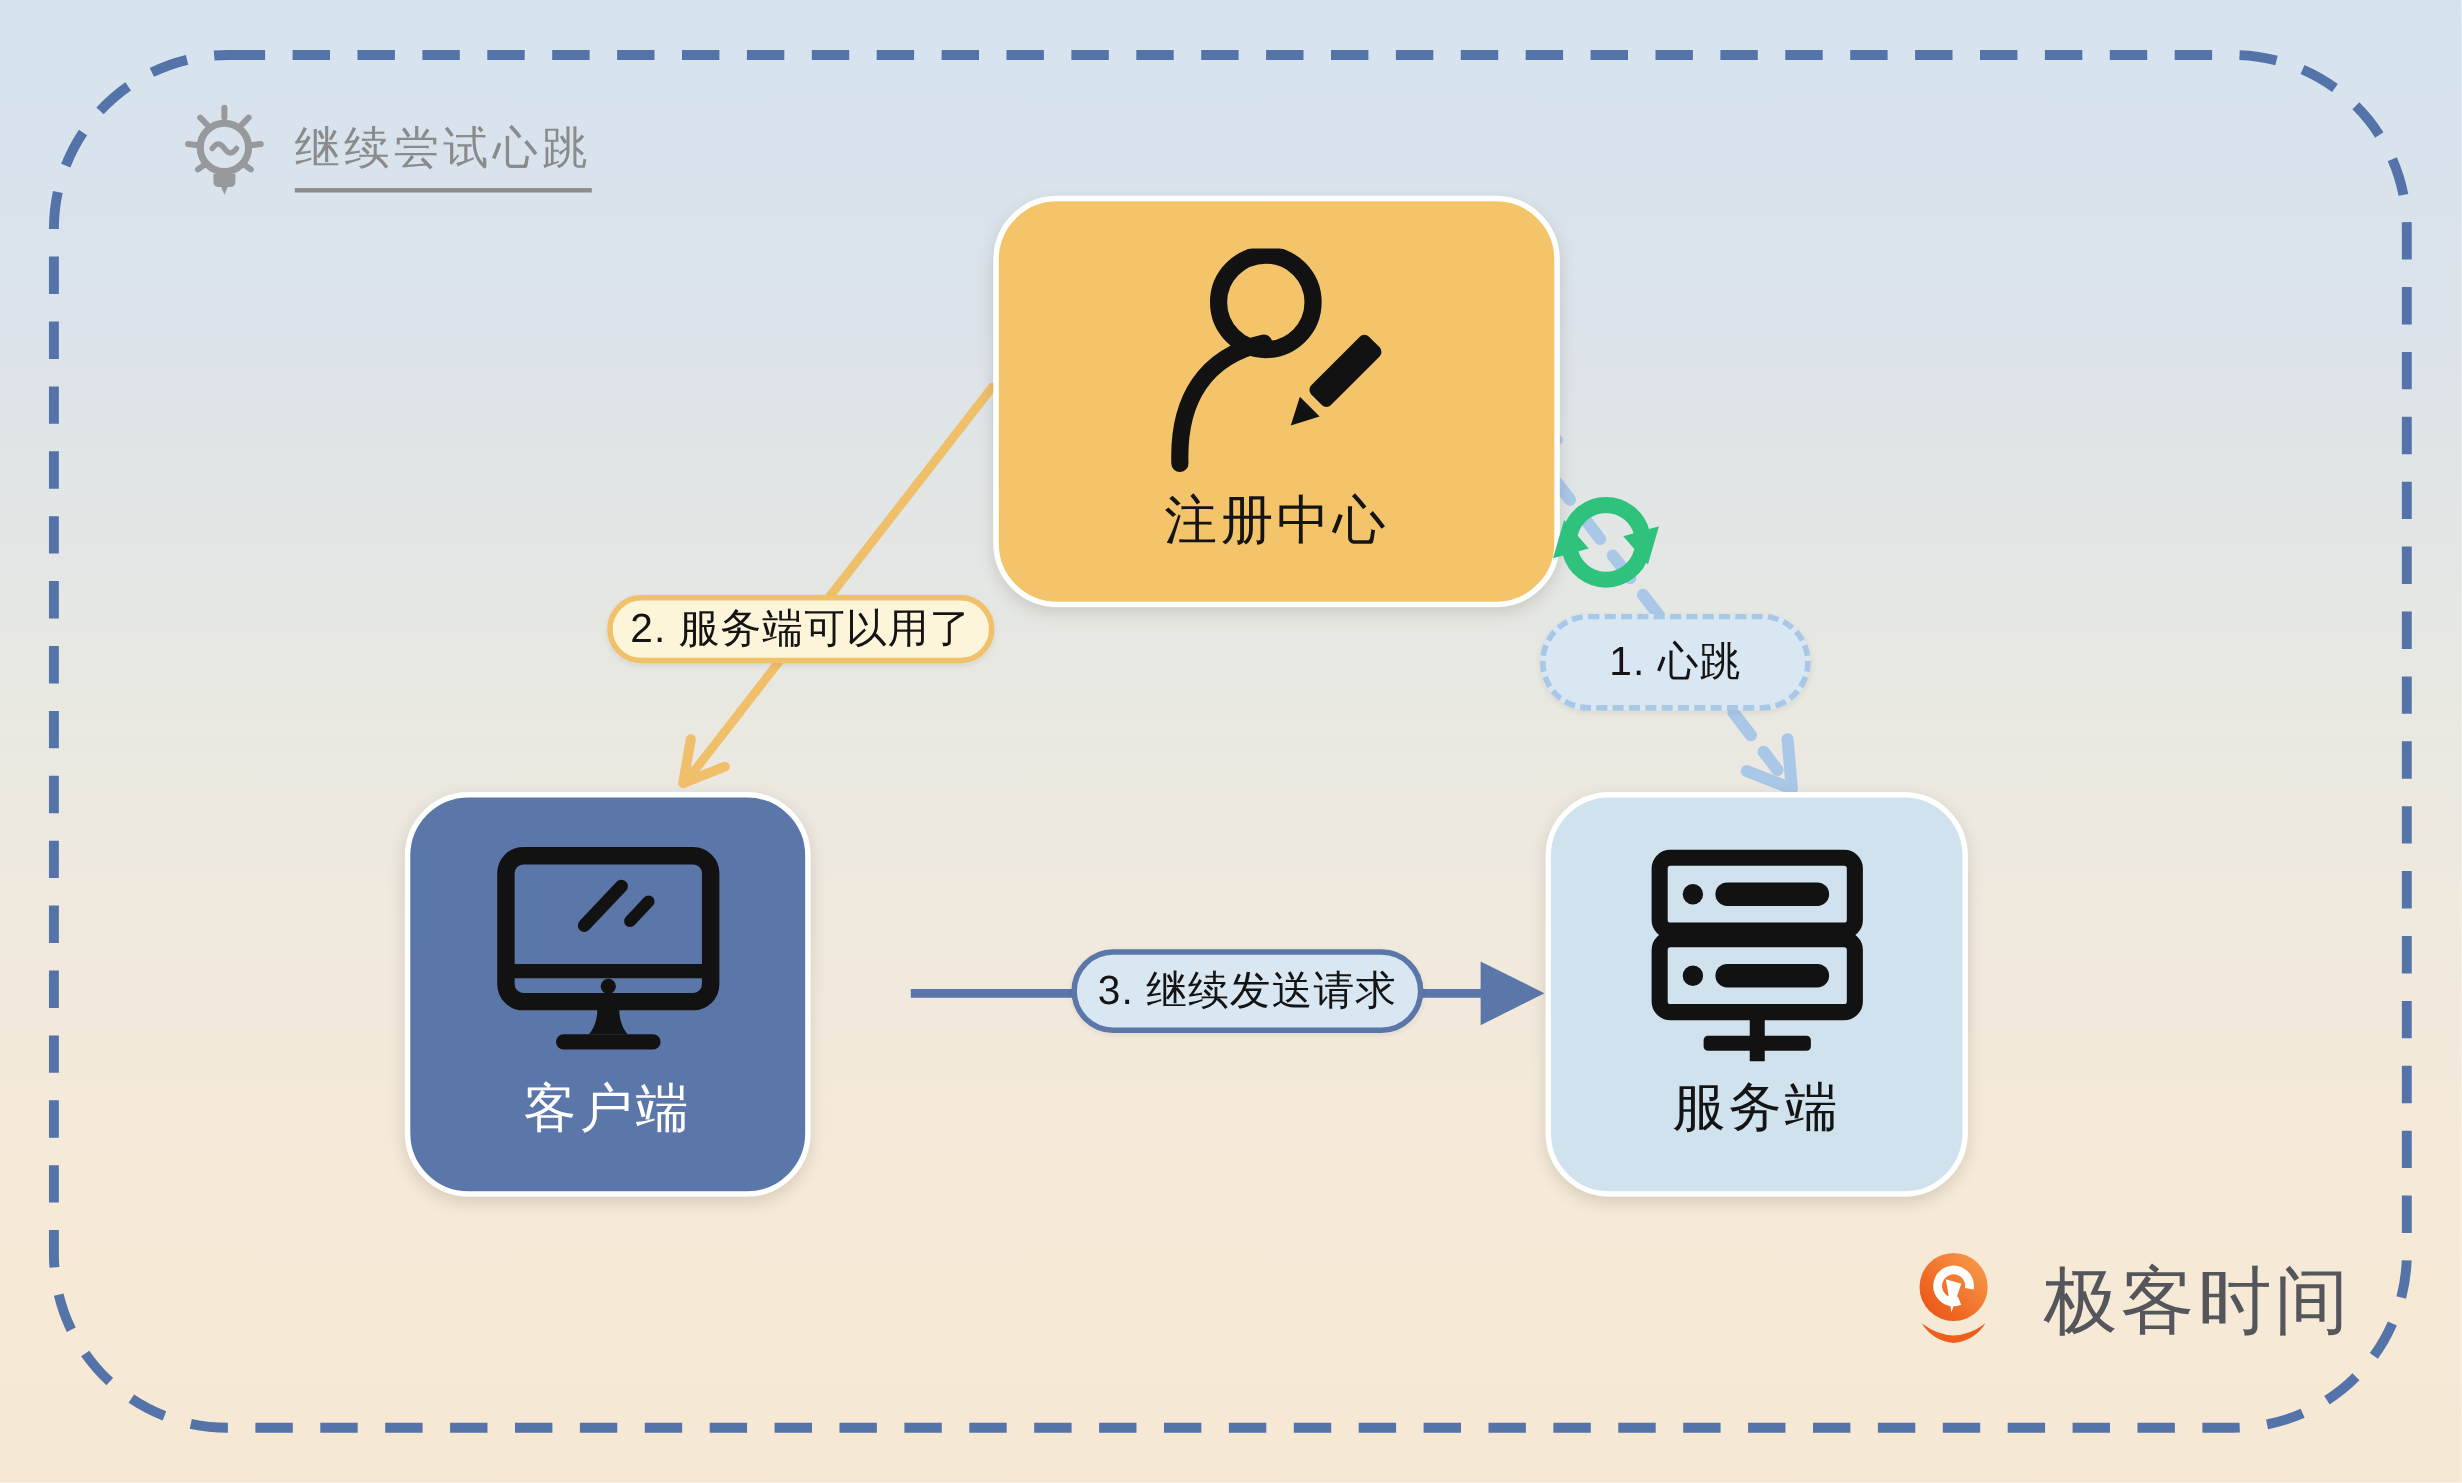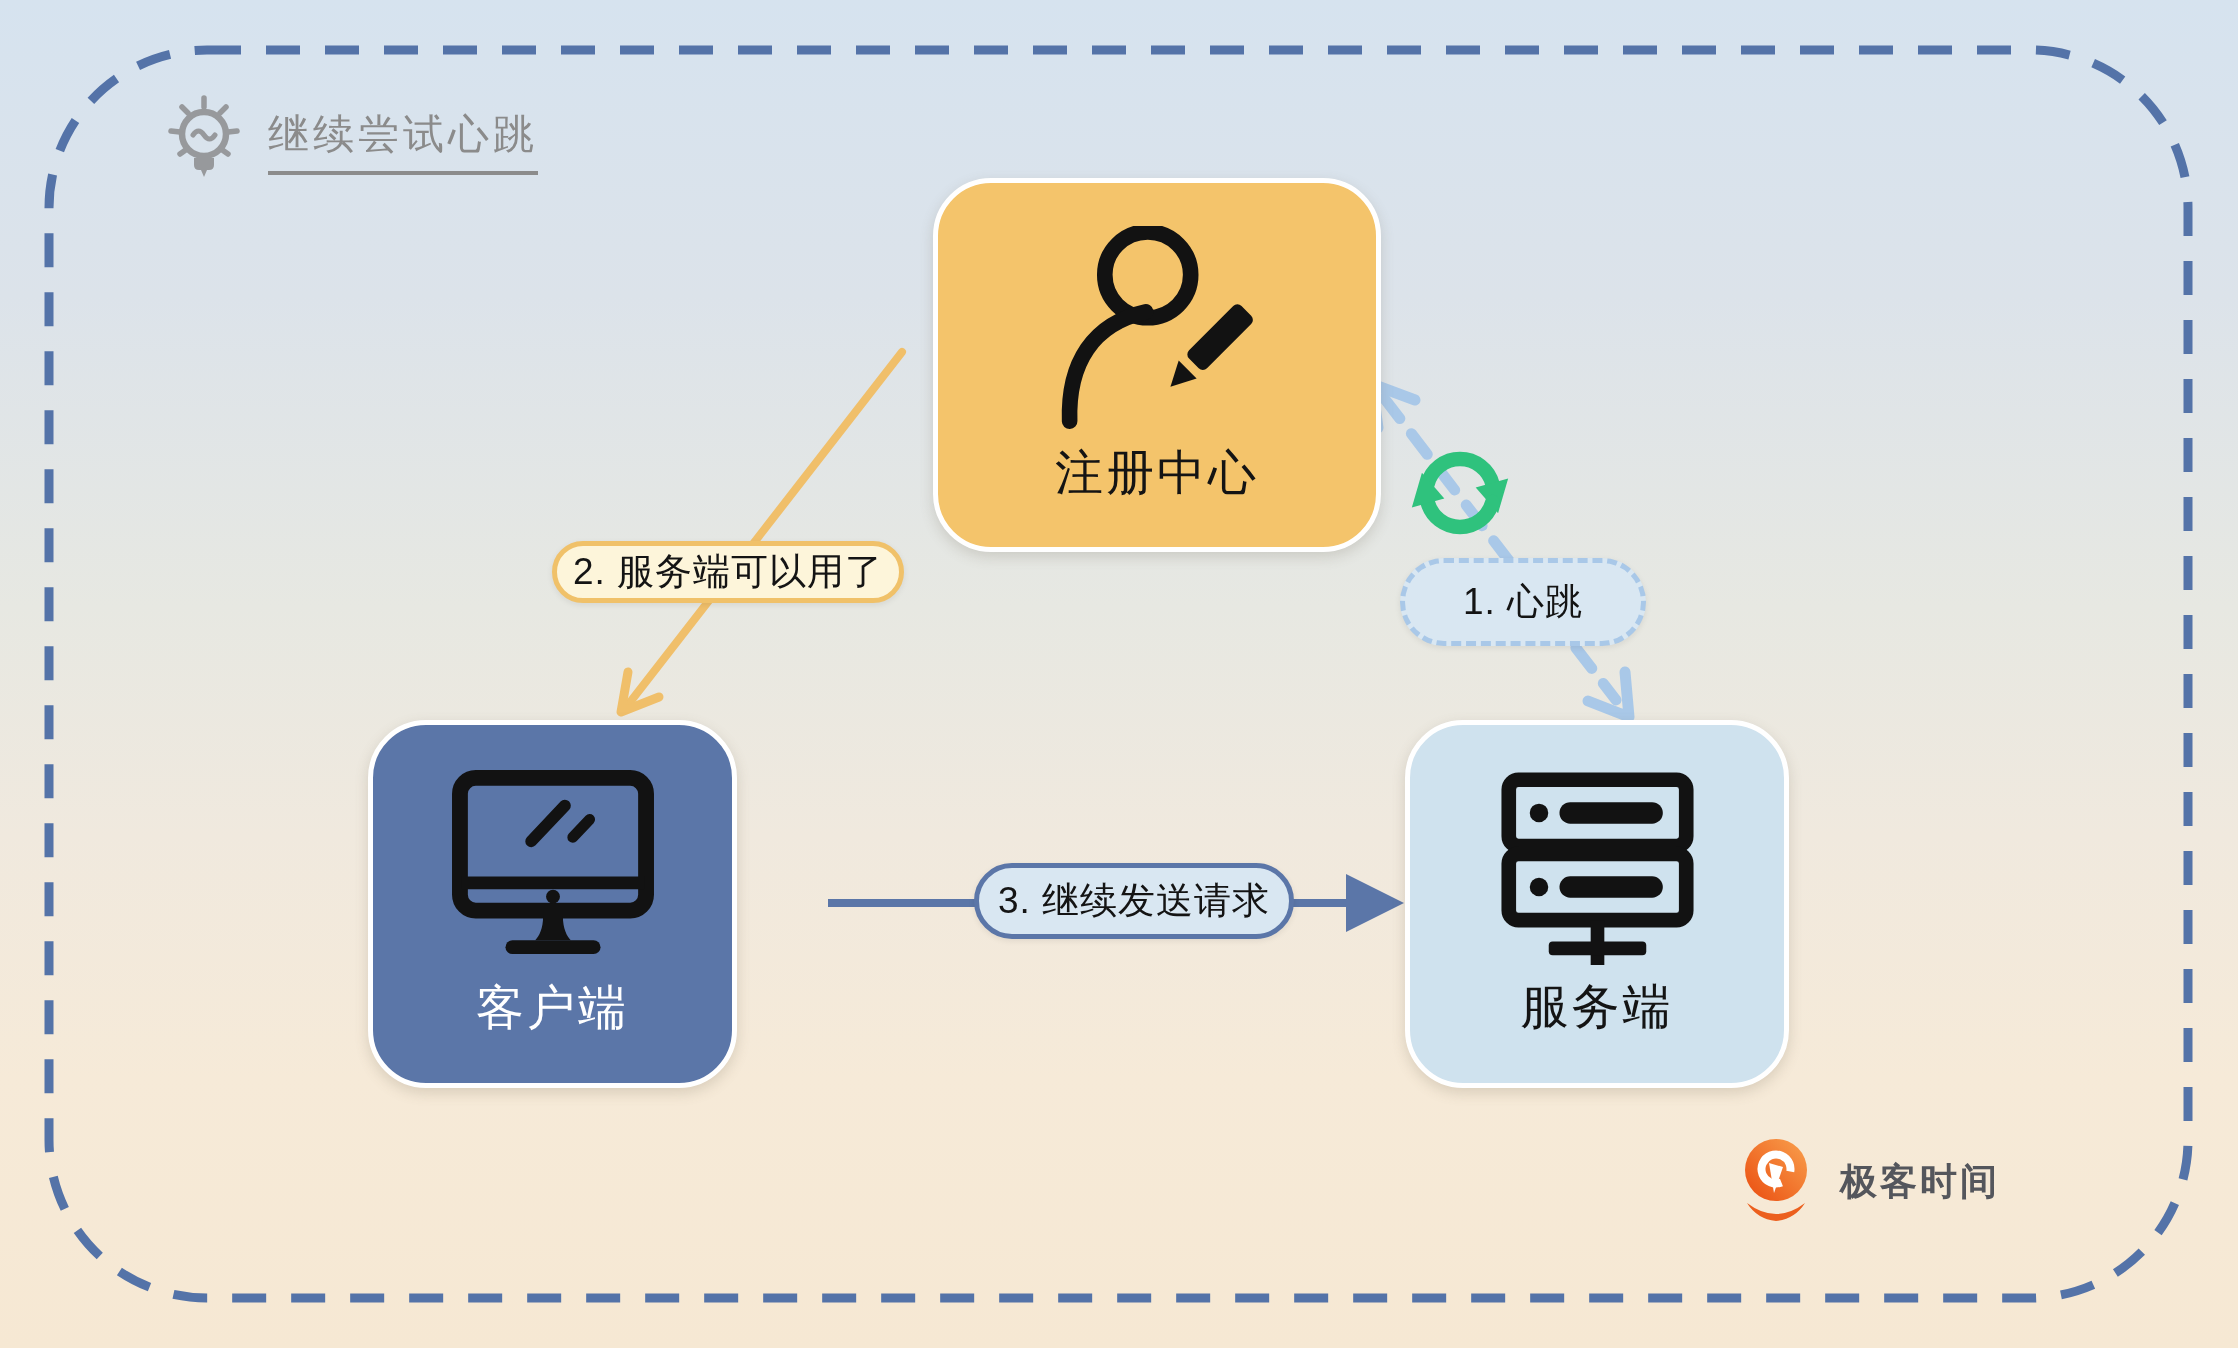--- a/index.html
+++ b/index.html
@@ -13,39 +13,39 @@
   .overlay{position:absolute;left:0;top:0;z-index:1;}
 
   
   .note{position:absolute;left:166px;top:92px;display:flex;align-items:center;gap:26px;z-index:3;}
   .note-text{font-size:41px;color:#8b8b8b;letter-spacing:4px;padding-bottom:9px;border-bottom:4px solid #8c8c8c;text-align:right;}
 
   
   .node{position:absolute;display:flex;flex-direction:column;align-items:center;justify-content:center;
         border:5px solid #ffffff;border-radius:58px;z-index:2;
         box-shadow:0 5px 14px rgba(100,90,70,.20);}
-  .node-registry{left:933px;top:178px;width:448px;height:374px;background:#f4c46b;}
+  .node-registry{left:903px;top:178px;width:515px;height:374px;background:#f4c46b;}
   .node-client{left:368px;top:720px;width:369px;height:368px;background:#5b76a8;}
   .node-server{left:1405px;top:720px;width:384px;height:368px;background:#cfe2ee;}
   .node-label{font-size:48px;color:#141414;letter-spacing:3px;margin-top:10px;}
   .node-client .node-label{color:#ffffff;}
 
   
   .pill{position:absolute;display:flex;align-items:center;justify-content:center;
         border-radius:999px;font-size:37px;color:#141414;z-index:3;letter-spacing:1px;
         box-shadow:0 2px 6px rgba(0,0,0,.08);}
   .pill-amber{left:552px;top:541px;width:352px;height:62px;background:#fdf5da;border:5px solid #f0c169;}
   .pill-heartbeat{left:1400px;top:558px;width:246px;height:88px;background:#d9e7f2;border:5px dashed #a9c8e8;}
   .pill-request{left:974px;top:863px;width:320px;height:76px;background:#d9e7f2;border:5px solid #5b76a8;}
 
   .sync-badge{position:absolute;left:1404px;top:441px;z-index:2;}
 
   
   .brand{position:absolute;left:1734px;top:1136px;display:flex;align-items:center;gap:22px;z-index:3;}
-  .brand-name{font-size:37px;font-weight:700;color:#54565c;letter-spacing:3px;}
+  .brand-name{font-size:67px;font-weight:400;color:#54565c;letter-spacing:3px;margin-left:18px;}
 </style>
 </head>
 <body>
 
 <div id="canvas">
 
   <svg class="overlay" width="2238" height="1348" viewBox="0 0 2238 1348">
 
     <rect x="49" y="50" width="2139" height="1248" rx="158" fill="none" stroke="#5473a8" stroke-width="9" stroke-dasharray="34 25"></rect>
 

